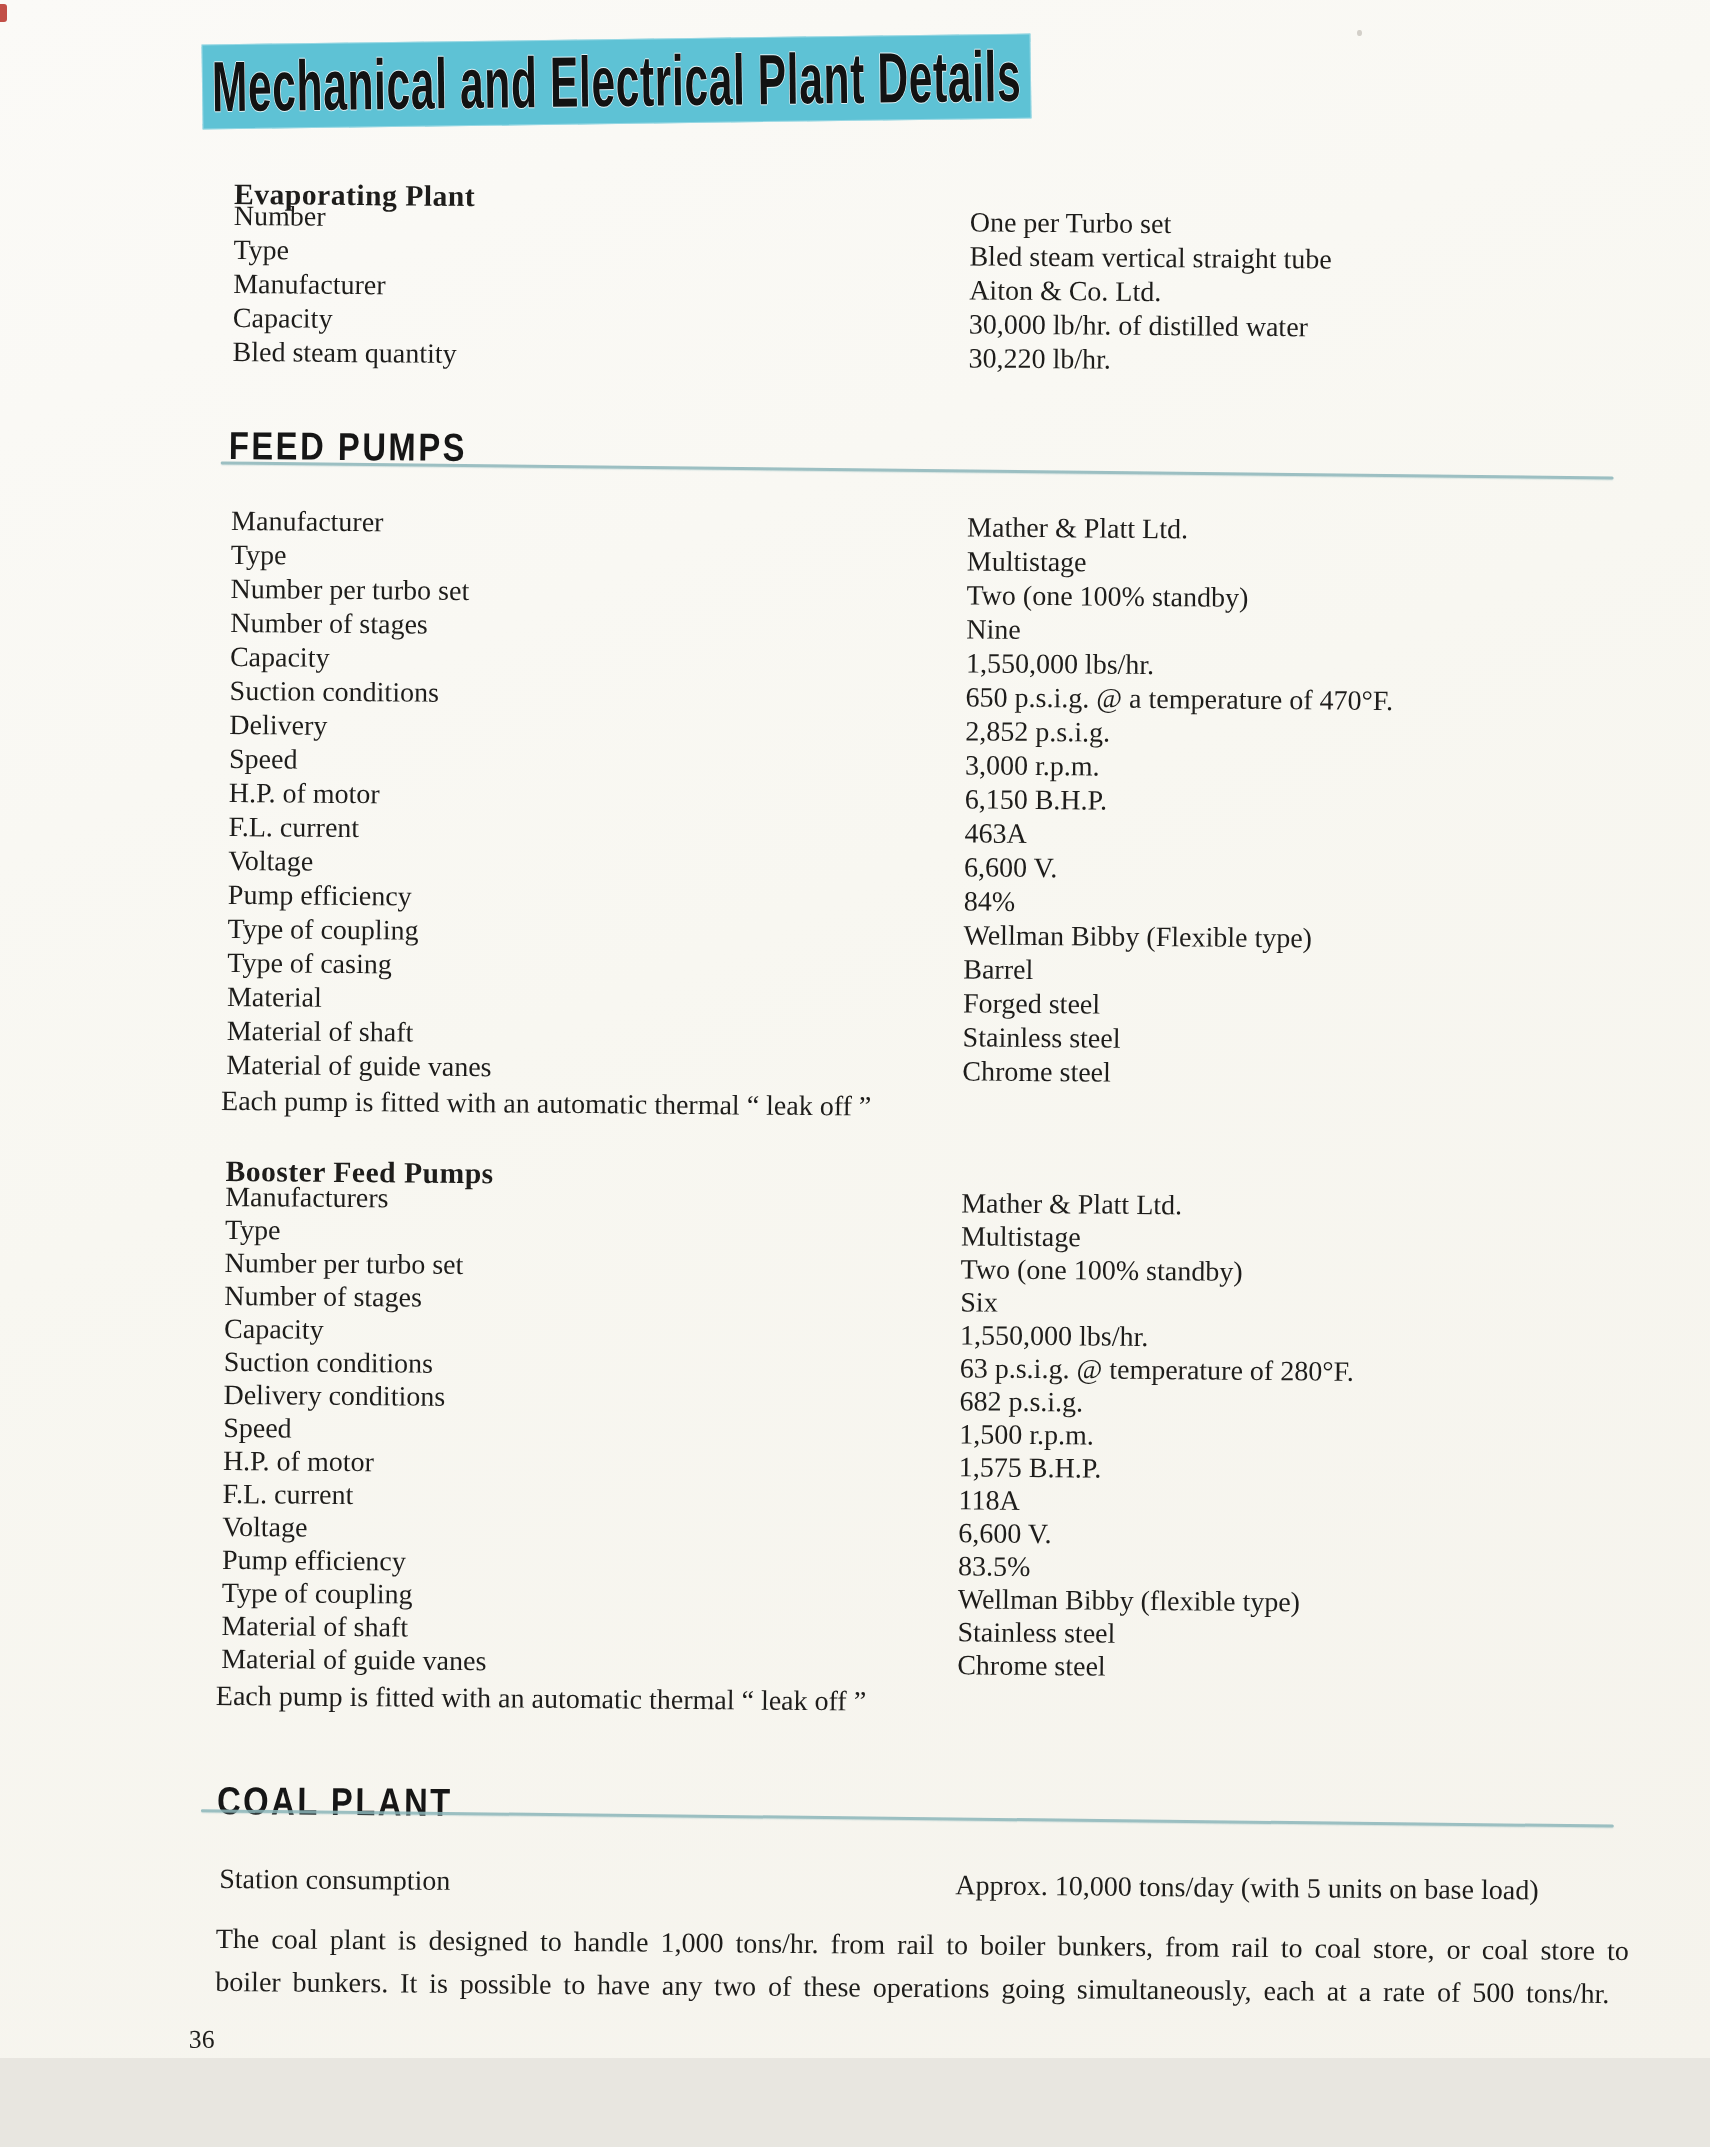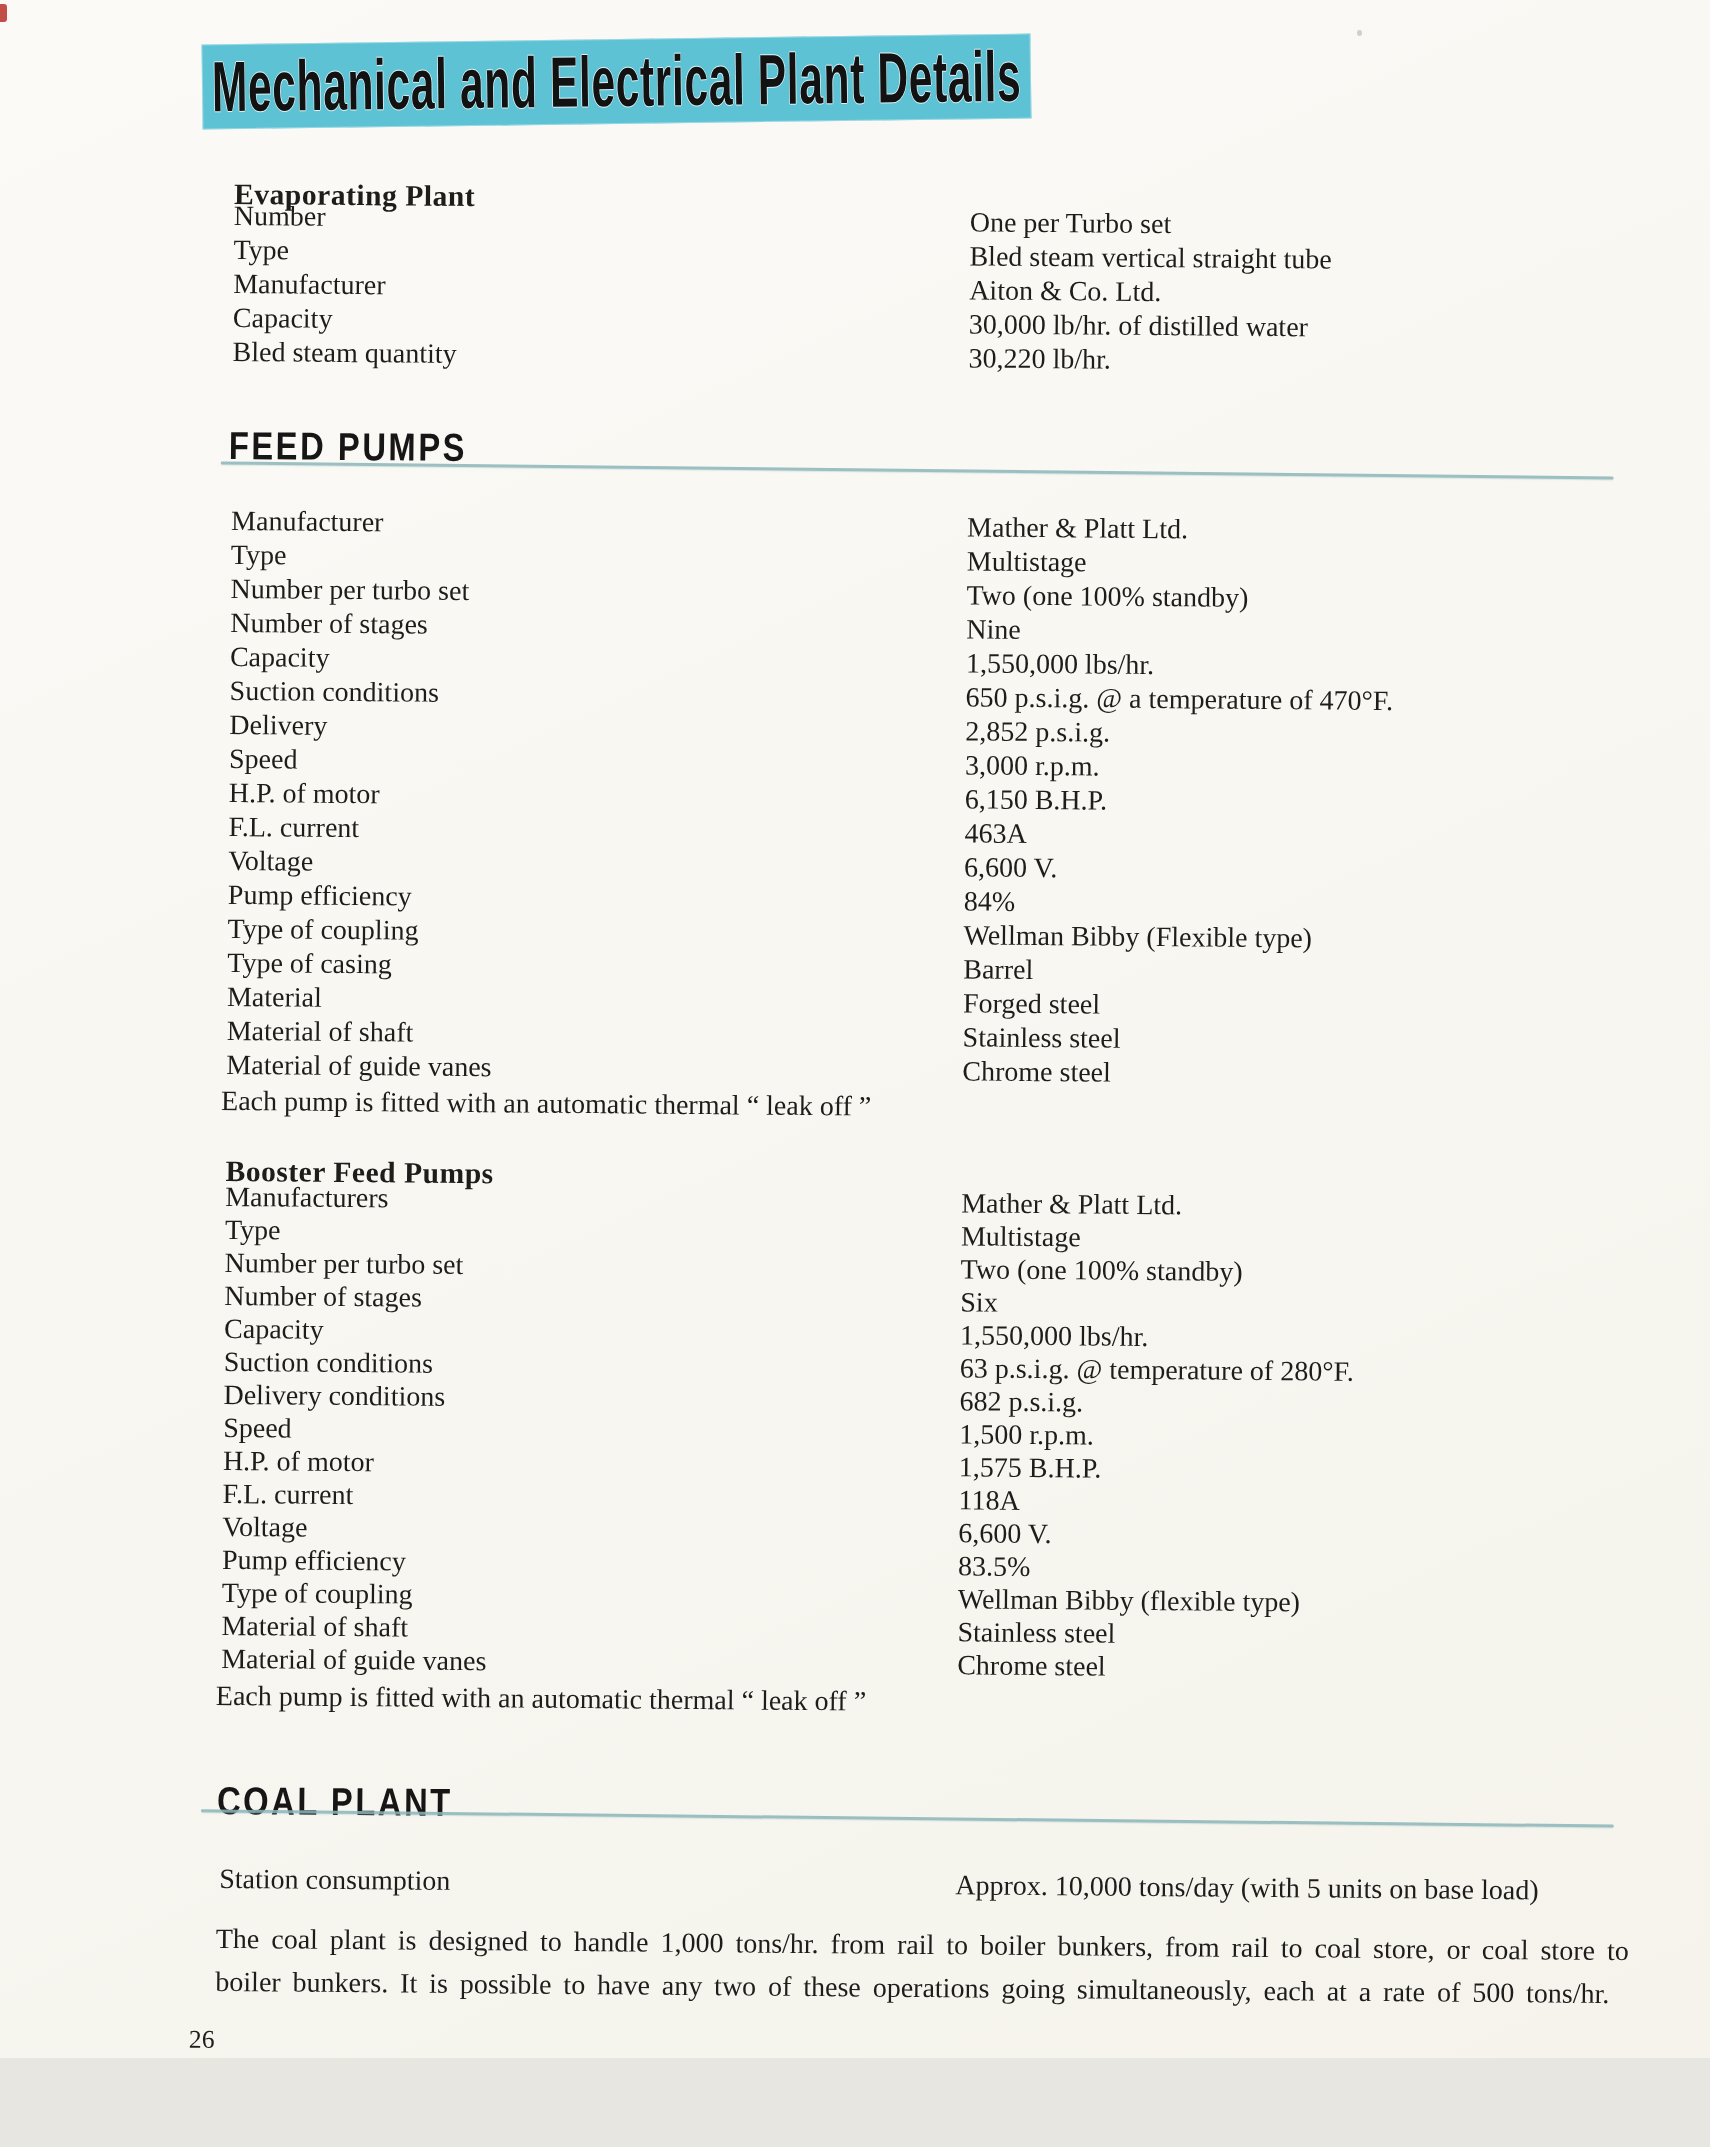--- a/index.html
+++ b/index.html
@@ -291,18 +291,18 @@
     <div class="rule" style="left:215px;top:1811px;width:1413px;transform:rotate(0.12deg);"></div>
 
     <div class="rows" style="top:1862px;">
       <div class="row">
         <span class="label">Station consumption</span>
         <span class="value">Approx. 10,000 tons/day (with 5 units on base load)</span>
       </div>
     </div>
     <p class="para" style="top:1889px;">The coal plant is designed to handle 1,000 tons/hr. from rail to boiler bunkers, from rail to coal store, or coal store to boiler bunkers.  It is possible to have any two of these operations going simultaneously, each at a rate of 500 tons/hr.</p>
 
-    <span class="page-number">26</span>
+    <span class="page-number">36</span>
   </div>
 
   <span class="bottom-scan-line"></span>
 </div>
 
 
 </body></html>

